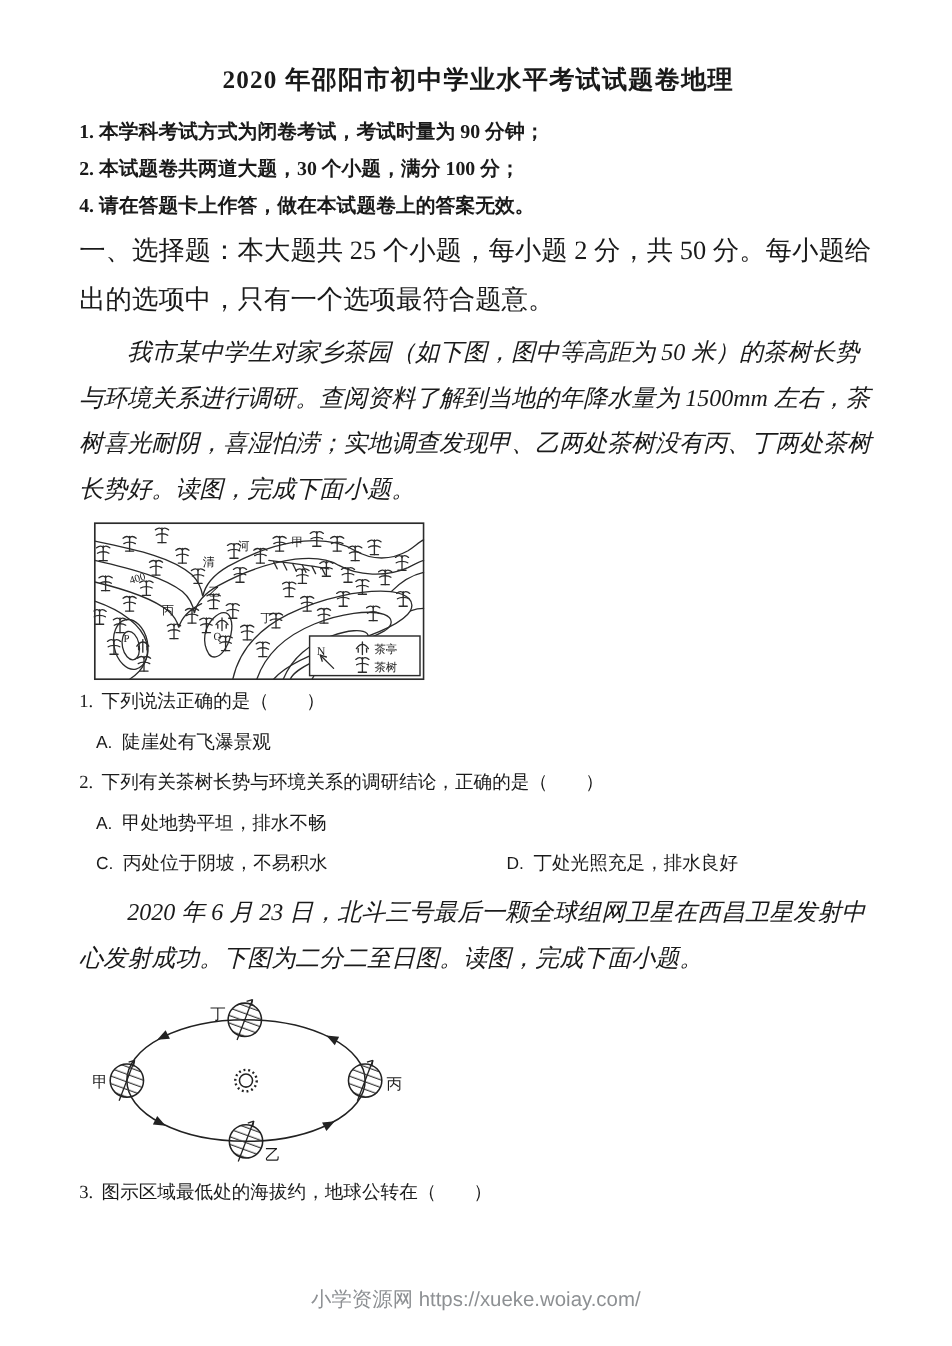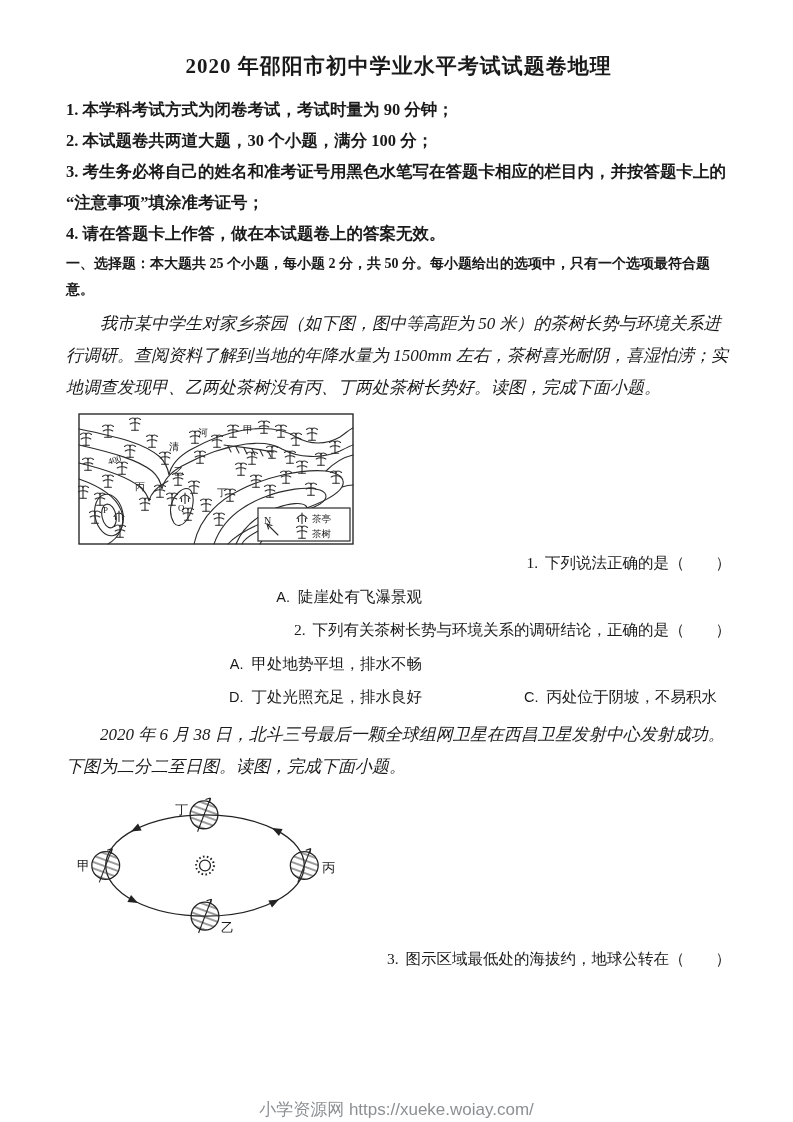--- a/index.html
+++ b/index.html
@@ -12,60 +12,59 @@
     overflow:hidden;
   }
   .content{padding:52px 62px 0 66px;}
   .title{
     margin:0 0 14px 0;
     text-align:center;
     font-size:21px;font-weight:700;
     letter-spacing:1px;
   }
   .tips p{margin:0;font-size:16.5px;font-weight:700;line-height:1.88;}
-  .section-heading{margin:2px 0 0 0;font-size:14px;font-weight:700;line-height:1.85;}
+  .section-heading{margin:2px 0 0 0;font-size:22px;font-weight:400;line-height:1.85;}
   .passage{
     margin:5px 0 4px 0;
-    font-size:17px;line-height:1.9;
+    font-size:20px;line-height:1.9;
     font-style:italic;
     text-indent:2em;
   }
   .figure{margin:8px 0 6px 12px;}
   .figure svg{display:block;}
   .orbit-figure{margin:4px 0 6px 0;}
-  .question{margin:2px 0 0 0;text-align:right;}
+  .question{margin:2px 0 0 0;}
   .stem{margin:6px 0 2px 0;font-size:15.5px;line-height:1.55;}
   .stem .qnum{margin-right:7px;}
   .opt-row{
     display:grid;grid-template-columns:342px 1fr;
     margin:11px 14px;
     font-size:15.5px;line-height:1.4;
   }
   .opt .optlabel{margin-right:8px;font-family:"Liberation Sans","DejaVu Sans",sans-serif;font-size:14.5px;}
   .footer{
-    position:absolute;left:0;top:1098px;width:100%;
+    position:absolute;left:0;top:1071px;width:100%;
     text-align:center;
     font-family:"Liberation Sans","DejaVu Sans",sans-serif;
     font-size:17px;color:#8d9093;
   }
   .mapline{fill:none;stroke:#2b2b2b;stroke-width:1.1;stroke-linecap:round;}
   .maptext{font-family:"Liberation Serif","DejaVu Serif",serif;fill:#1a1a1a;}
 </style>
 </head>
 <body>
 
 <div class="page">
   <div class="content">
 
     <h1 class="title">2020 年邵阳市初中学业水平考试试题卷地理</h1>
 
     <div class="tips">
       <p>1. 本学科考试方式为闭卷考试，考试时量为 90 分钟；</p>
       <p>2. 本试题卷共两道大题，30 个小题，满分 100 分；</p>
-      <p>3. 考生务必将自己的姓名和准考证号用黑色水笔写在答题卡相应的栏目内，并按答题卡上的“注意事项”填涂准考证号；</p>
       <p>4. 请在答题卡上作答，做在本试题卷上的答案无效。</p>
     </div>
 
     <p class="section-heading">一、选择题：本大题共 25 个小题，每小题 2 分，共 50 分。每小题给出的选项中，只有一个选项最符合题意。</p>
 
     <p class="passage">我市某中学生对家乡茶园（如下图，图中等高距为 50 米）的茶树长势与环境关系进行调研。查阅资料了解到当地的年降水量为 1500mm 左右，茶树喜光耐阴，喜湿怕涝；实地调查发现甲、乙两处茶树没有丙、丁两处茶树长势好。读图，完成下面小题。</p>
 
     <div class="figure">
       <svg viewBox="0 0 276 132" width="276" height="132">
         <defs>
@@ -186,26 +185,26 @@
         <span class="opt"><span class="optlabel">A.</span><span>陡崖处有飞瀑景观</span></span>
       </div>
     </div>
 
     <div class="question">
       <p class="stem"><span class="qnum">2.</span><span>下列有关茶树长势与环境关系的调研结论，正确的是（　　）</span></p>
       <div class="opt-row">
         <span class="opt"><span class="optlabel">A.</span><span>甲处地势平坦，排水不畅</span></span>
       </div>
       <div class="opt-row">
+        <span class="opt"><span class="optlabel">C.</span><span>丙处位于阴坡，不易积水</span></span>
         <span class="opt"><span class="optlabel">D.</span><span>丁处光照充足，排水良好</span></span>
-        <span class="opt"><span class="optlabel">C.</span><span>丙处位于阴坡，不易积水</span></span>
       </div>
     </div>
 
-    <p class="passage">2020 年 6 月 38 日，北斗三号最后一颗全球组网卫星在西昌卫星发射中心发射成功。下图为二分二至日图。读图，完成下面小题。</p>
+    <p class="passage">2020 年 6 月 23 日，北斗三号最后一颗全球组网卫星在西昌卫星发射中心发射成功。下图为二分二至日图。读图，完成下面小题。</p>
 
     <div class="figure orbit-figure">
       <svg viewBox="0 0 280 155" width="278" height="154">
         <defs>
           <pattern id="hatch" width="6" height="6" patternUnits="userSpaceOnUse" patternTransform="rotate(20)">
             <line x1="0" y1="1" x2="6" y2="1" stroke="#3a3a3a" stroke-width="1"></line>
           </pattern>
           <g id="earth">
             <circle r="14" fill="url(#hatch)" stroke="#222" stroke-width="1.3"></circle>
             <line x1="-6.5" y1="17" x2="6.5" y2="-17" stroke="#222" stroke-width="1.1"></line>

